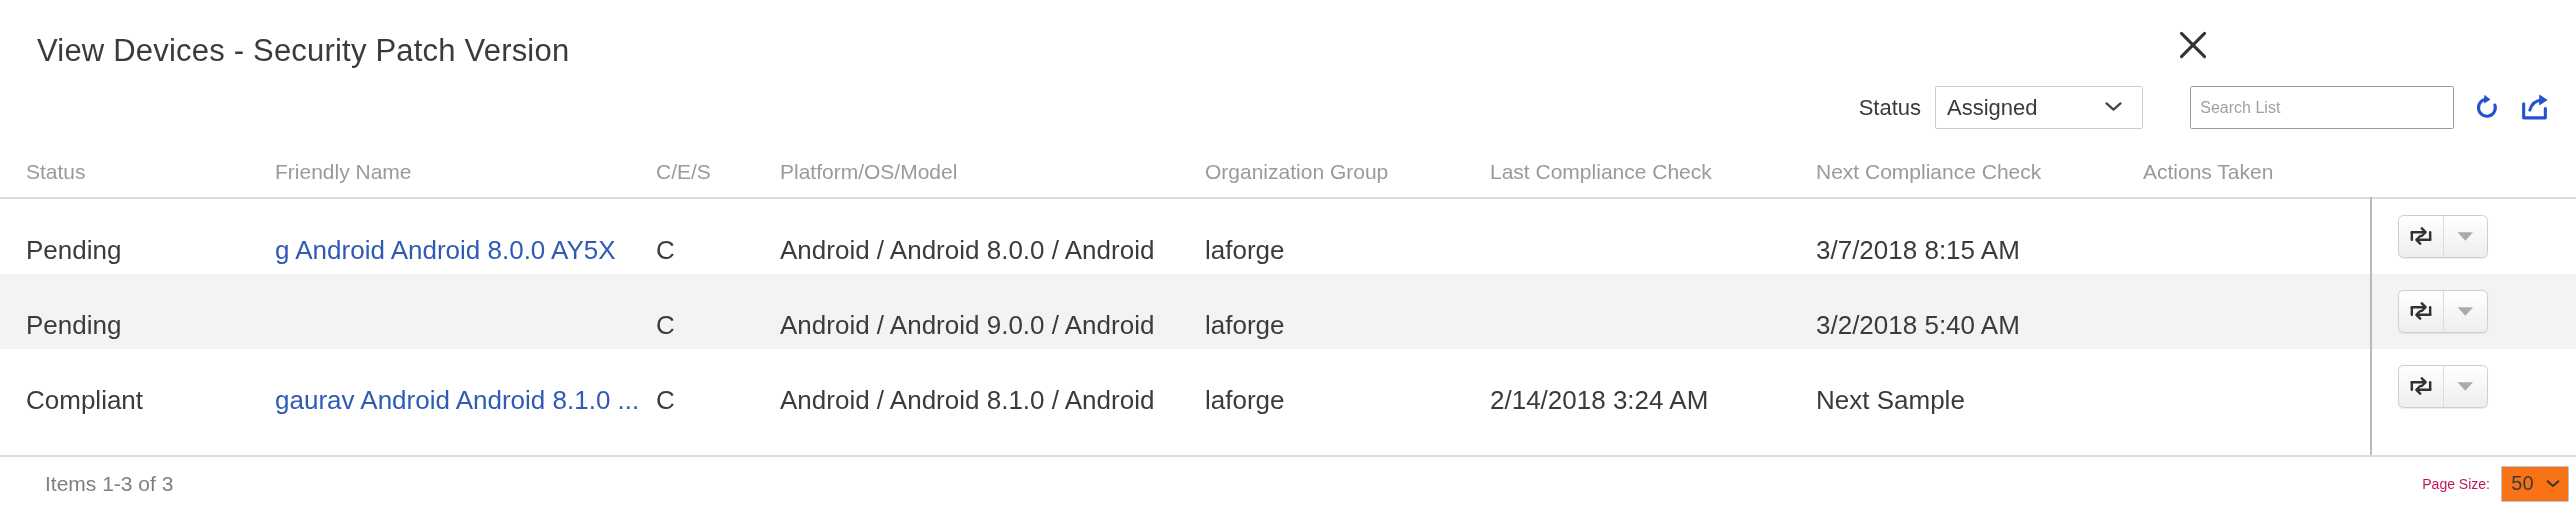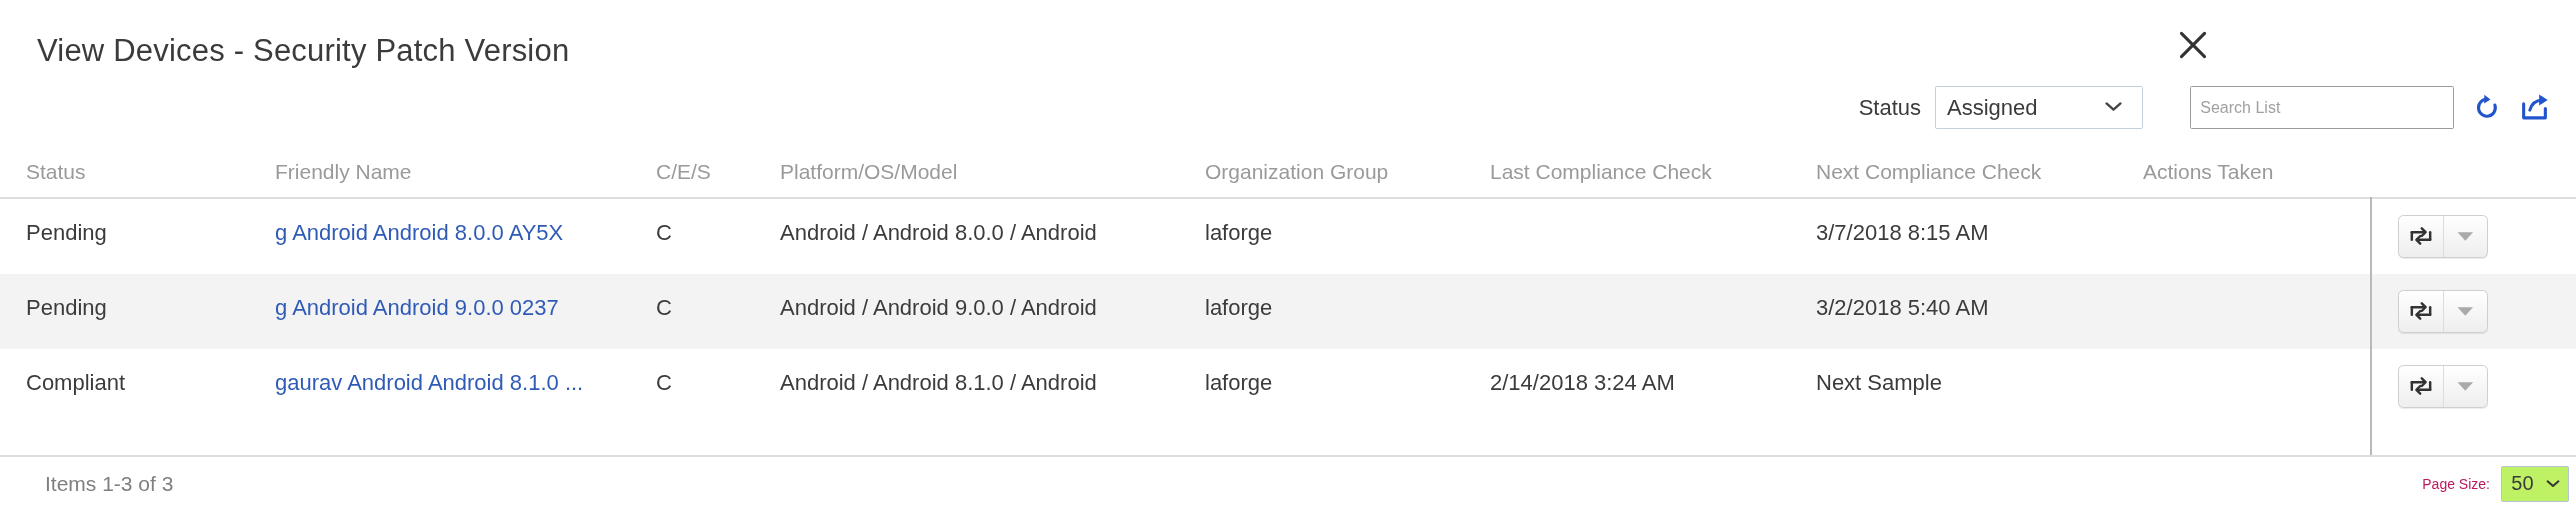--- a/index.html
+++ b/index.html
@@ -145,22 +145,22 @@
   }
   .rows { position: relative; }
   .row {
     position: relative;
     height: 75px;
     background: #ffffff;
   }
   .row.alt { background: #f3f3f3; }
   .td {
     position: absolute;
-    top: 21px;
-    font-size: 22px;
+    top: 36px;
+    font-size: 26px;
     color: #3b3b3b;
     white-space: nowrap;
   }
   .td.link {
     color: #2f5bb7;
     cursor: pointer;
   }
   .table-bottom-border {
     position: absolute;
     left: 0;
@@ -236,21 +236,21 @@
     color: #be185d;
     margin-right: 11px;
     white-space: nowrap;
     text-align: right;
   }
   .pagesize-select {
     position: relative;
     width: 68px;
     height: 36px;
     border: 1.6px solid #b7c2d2;
-    background: #bef264;
+    background: #f97316;
     border-radius: 1.6px;
     display: flex;
     align-items: center;
     box-sizing: border-box;
     cursor: pointer;
   }
   .pagesize-select .ps-value {
     font-size: 20px;
     color: #3b3b3b;
     padding-left: 9.3px;
@@ -348,21 +348,20 @@
             <svg width="18.6" height="12.4" viewBox="0 0 24 16" aria-hidden="true">
               <polygon points="2,3 22,3 12,14" fill="#aaaaaa"></polygon>
             </svg>
           </div>
         </div>
       </div>
     </div>
 
     <div class="row alt">
       <div class="td" style="left:26px;">Pending</div>
-      <div class="td link" style="left:275px;">g Android Android 9.0.0 0237</div>
       <div class="td" style="left:656px;">C</div>
       <div class="td" style="left:780px;">Android / Android 9.0.0 / Android</div>
       <div class="td" style="left:1205px;">laforge</div>
       <div class="td" style="left:1490px;"></div>
       <div class="td" style="left:1816px;">3/2/2018 5:40 AM</div>
       <div class="td" style="left:2143px;"></div>
       <div class="action-cell">
         <div class="split-btn">
           <div class="part">
             <svg width="26" height="22" viewBox="0 0 34 28" aria-hidden="true">

